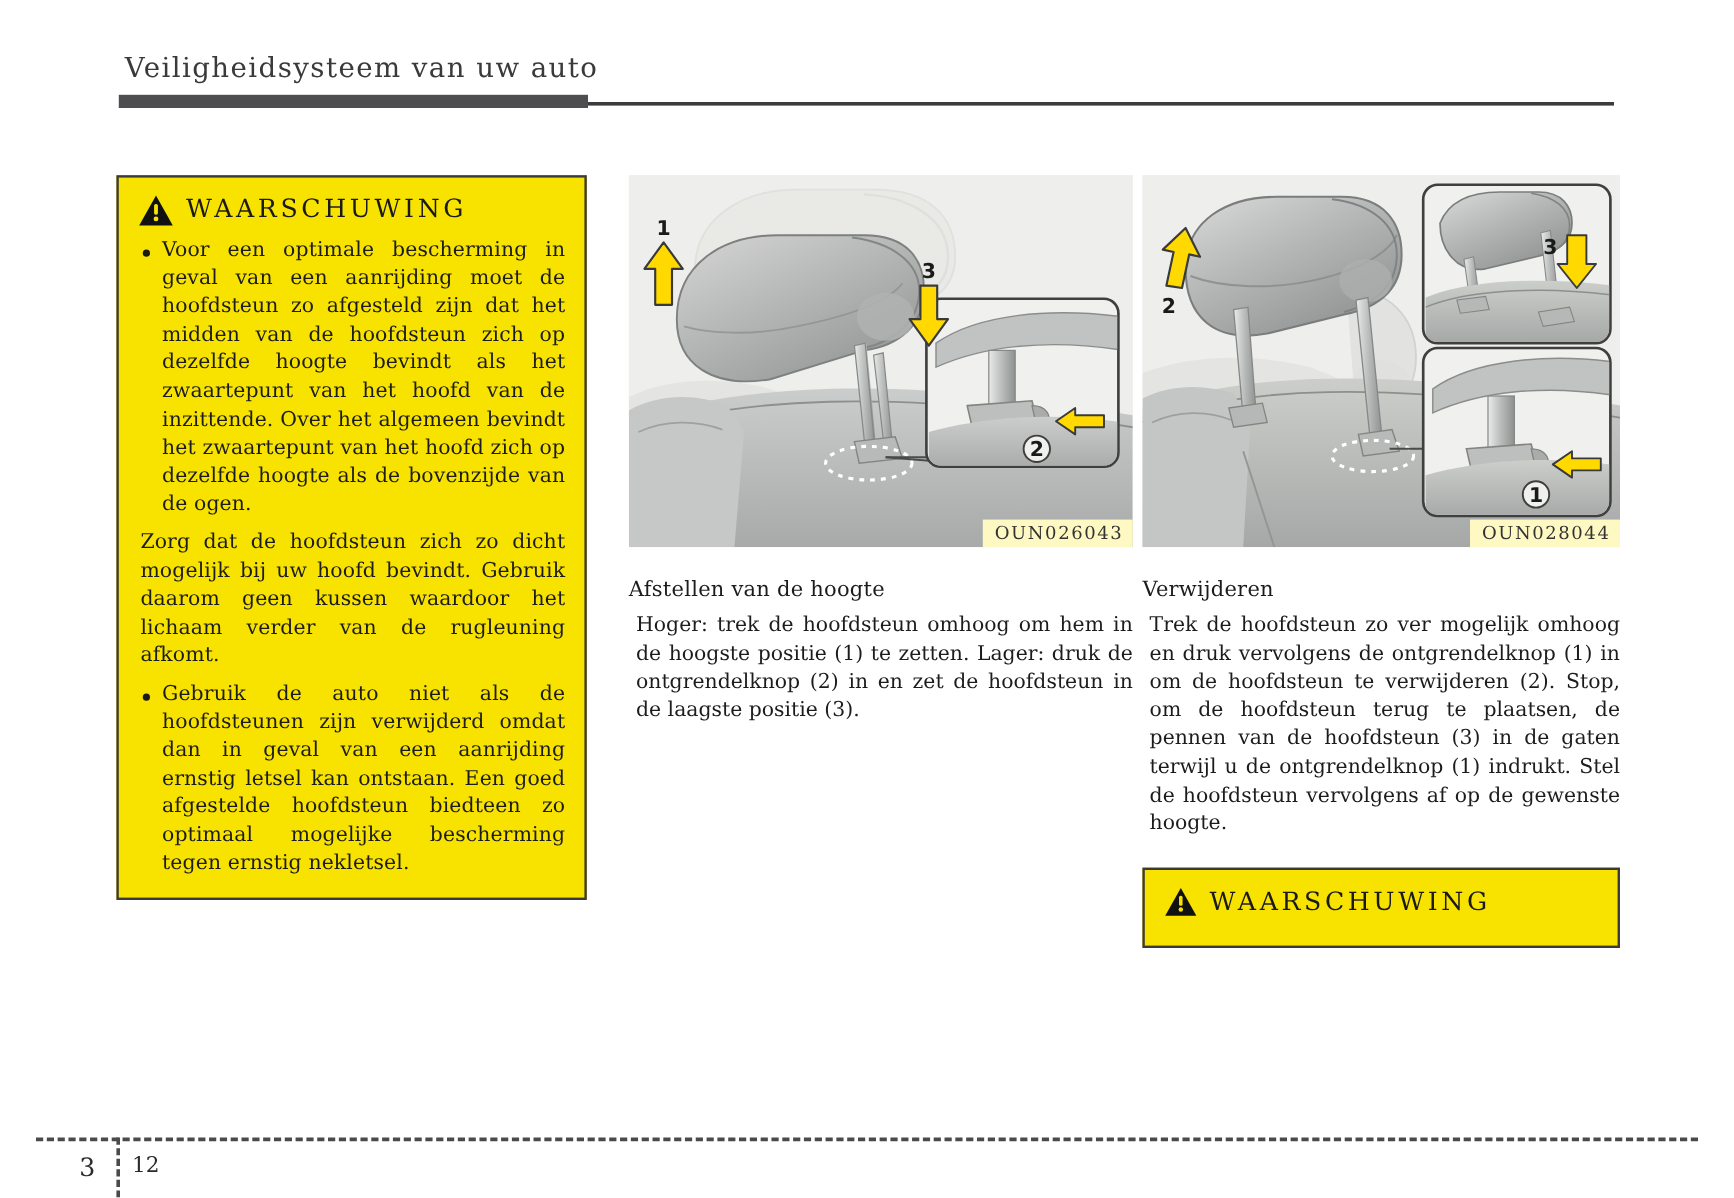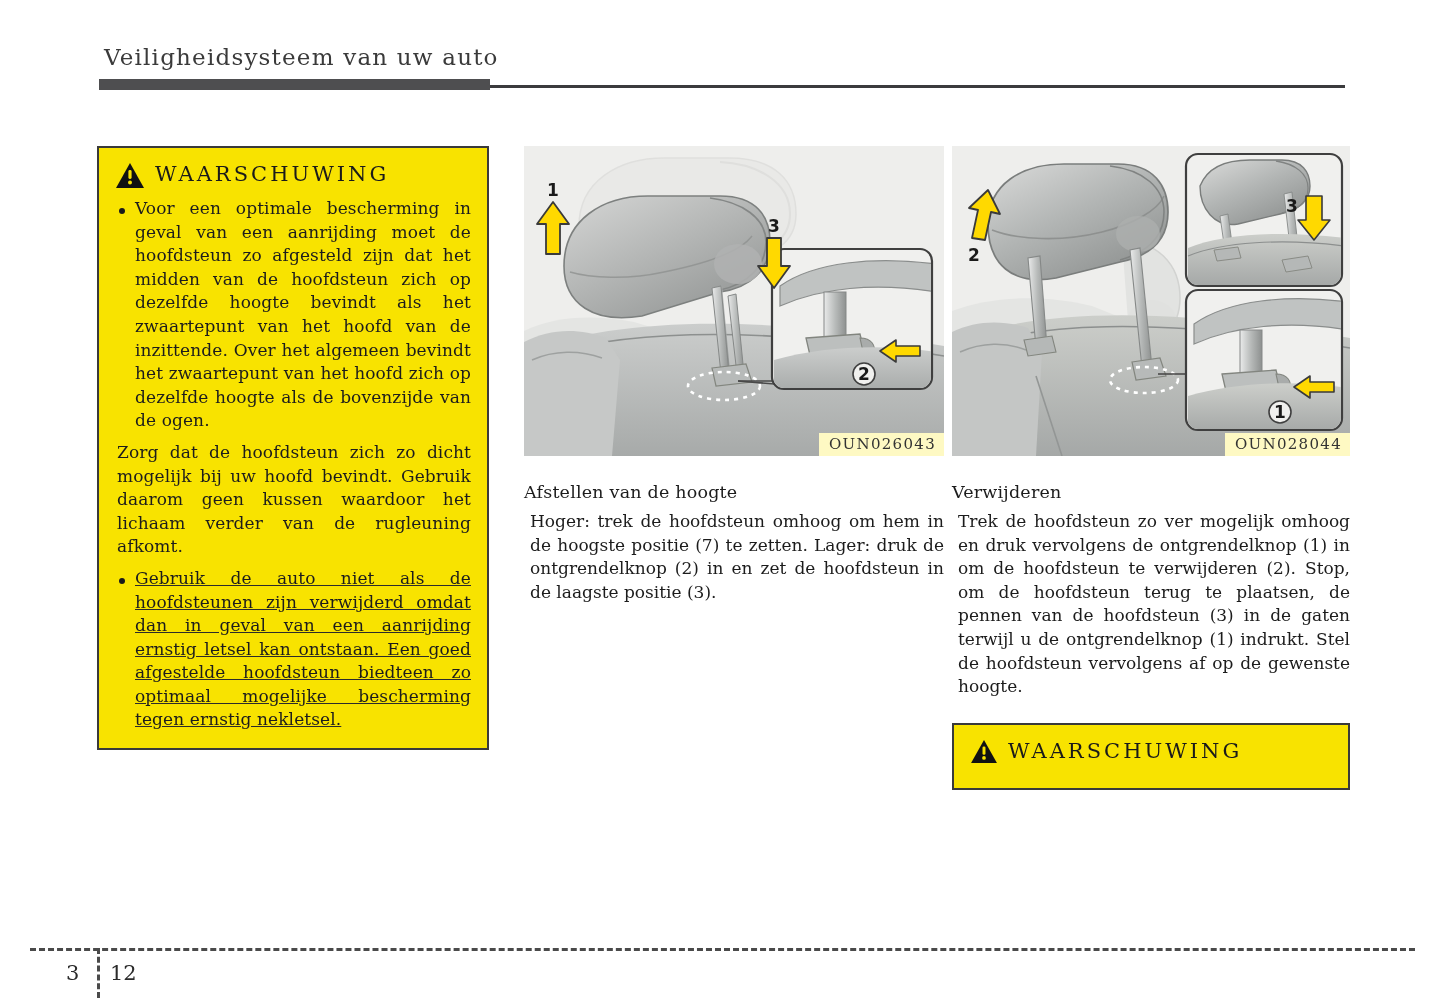--- a/index.html
+++ b/index.html
@@ -175,21 +175,21 @@
     left: 66px;
     top: 25px;
     font-size: 21px;
     color: #2b2b2b;
     font-family: "DejaVu Serif", serif;
   }
   #footer-pagenum {
     position: absolute;
     left: 110px;
     top: 25px;
-    font-size: 21px;
+    font-size: 18px;
     color: #2b2b2b;
     font-family: "DejaVu Serif", serif;
   }
 
   
   .num-label {
     font-family: "DejaVu Sans", sans-serif;
     font-weight: bold;
     font-size: 17px;
     fill: #1a1a1a;
@@ -215,21 +215,21 @@
           <circle cx="15" cy="20.4" r="2.0" fill="#f8e300"></circle>
         </svg>
         <div class="warning-title">WAARSCHUWING</div>
       </div>
 
       <ul class="warn-list">
         <li class="warn-li">
           <p class="body-text">Voor een optimale bescherming in geval van een aanrijding moet de hoofdsteun zo afgesteld zijn dat het midden van de hoofdsteun zich op dezelfde hoogte bevindt als het zwaartepunt van het hoofd van de inzittende. Over het algemeen bevindt het zwaartepunt van het hoofd zich op dezelfde hoogte als de bovenzijde van de ogen.</p>
         </li>
         <p class="body-text warn-para">Zorg dat de hoofdsteun zich zo dicht mogelijk bij uw hoofd bevindt. Gebruik daarom geen kussen waardoor het lichaam verder van de rugleuning afkomt.</p>
-        <li class="warn-li" style="margin-top:8px;margin-bottom:0;text-decoration:underline;">
+        <li class="warn-li" style="margin-top:8px;margin-bottom:0;">
           <p class="body-text">Gebruik de auto niet als de hoofdsteunen zijn verwijderd omdat dan in geval van een aanrijding ernstig letsel kan ontstaan. Een goed afgestelde hoofdsteun biedteen zo optimaal mogelijke bescherming tegen ernstig nekletsel.</p>
         </li>
       </ul>
     </div>
   </div>
 
   <div class="col" id="col-mid">
 
     <div class="illus-frame" id="illus-mid">
       <svg width="420" height="310" viewBox="0 0 420 310">
@@ -314,21 +314,21 @@
 
         <g>
           <path d="M243 92 L243 120 L234 120 L250 142 L266 120 L257 120 L257 92 Z" fill="#ffd900" stroke="#3a3a3a" stroke-width="1.8" stroke-linejoin="round"></path>
         </g>
         <text class="num-label" x="250" y="86" text-anchor="middle">3</text>
       </svg>
       <div class="illus-code">OUN026043</div>
     </div>
 
     <div class="section-heading">Afstellen van de hoogte</div>
-    <p class="section-para">Hoger: trek de hoofdsteun omhoog om hem in de hoogste positie (7) te zetten. Lager: druk de ontgrendelknop (2) in en zet de hoofdsteun in de laagste positie (3).</p>
+    <p class="section-para">Hoger: trek de hoofdsteun omhoog om hem in de hoogste positie (1) te zetten. Lager: druk de ontgrendelknop (2) in en zet de hoofdsteun in de laagste positie (3).</p>
   </div>
 
   <div class="col" id="col-right">
 
     <div class="illus-frame" id="illus-right">
       <svg width="398" height="310" viewBox="0 0 398 310">
         <defs>
           <linearGradient id="rHead" x1="0.1" y1="0" x2="0.85" y2="1">
             <stop offset="0%" stop-color="#d6d7d6"></stop>
             <stop offset="45%" stop-color="#b2b5b4"></stop>

